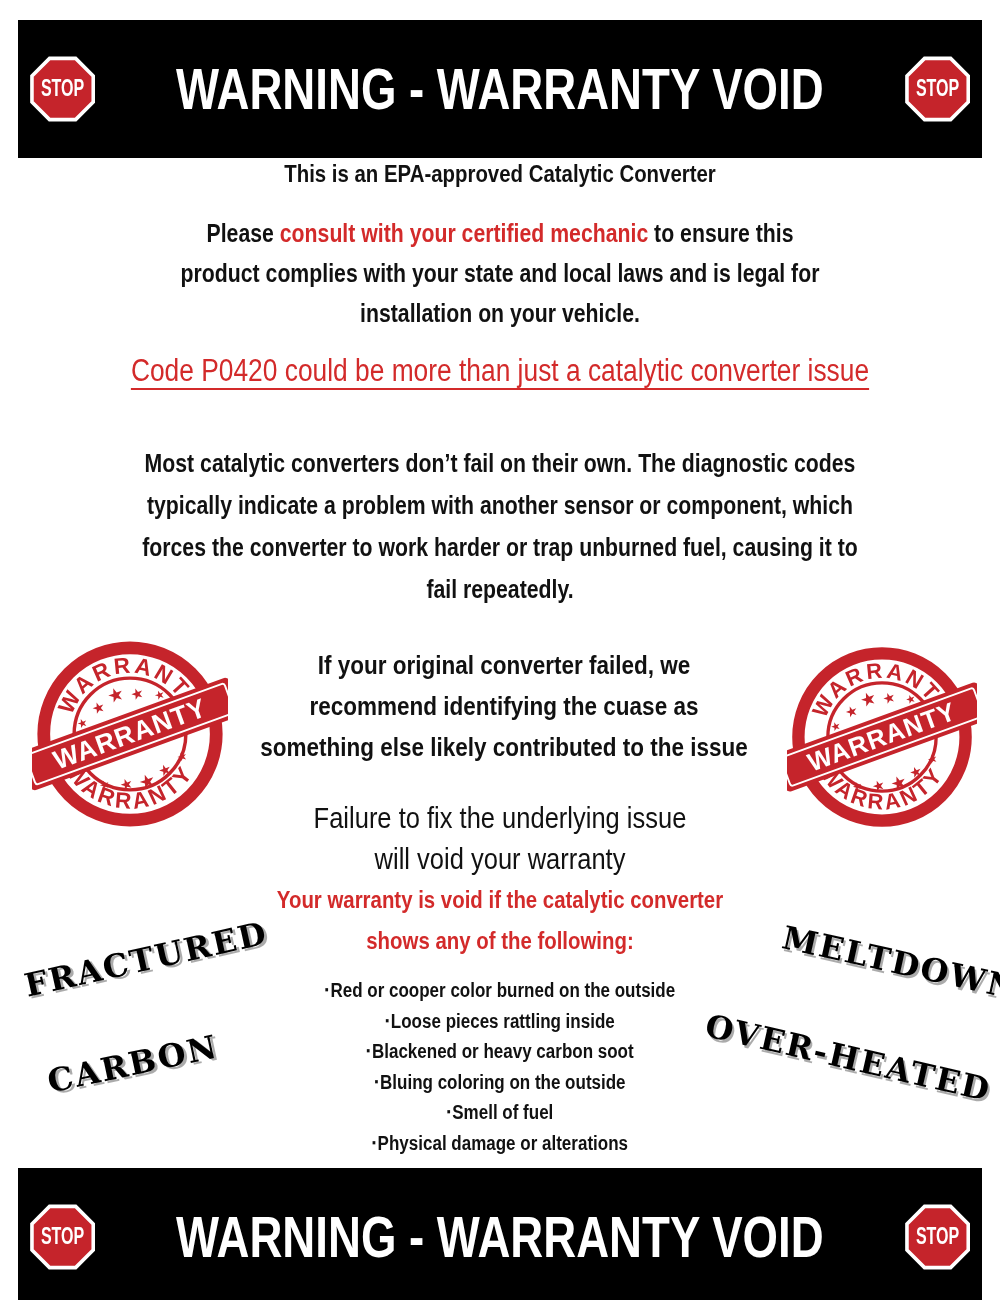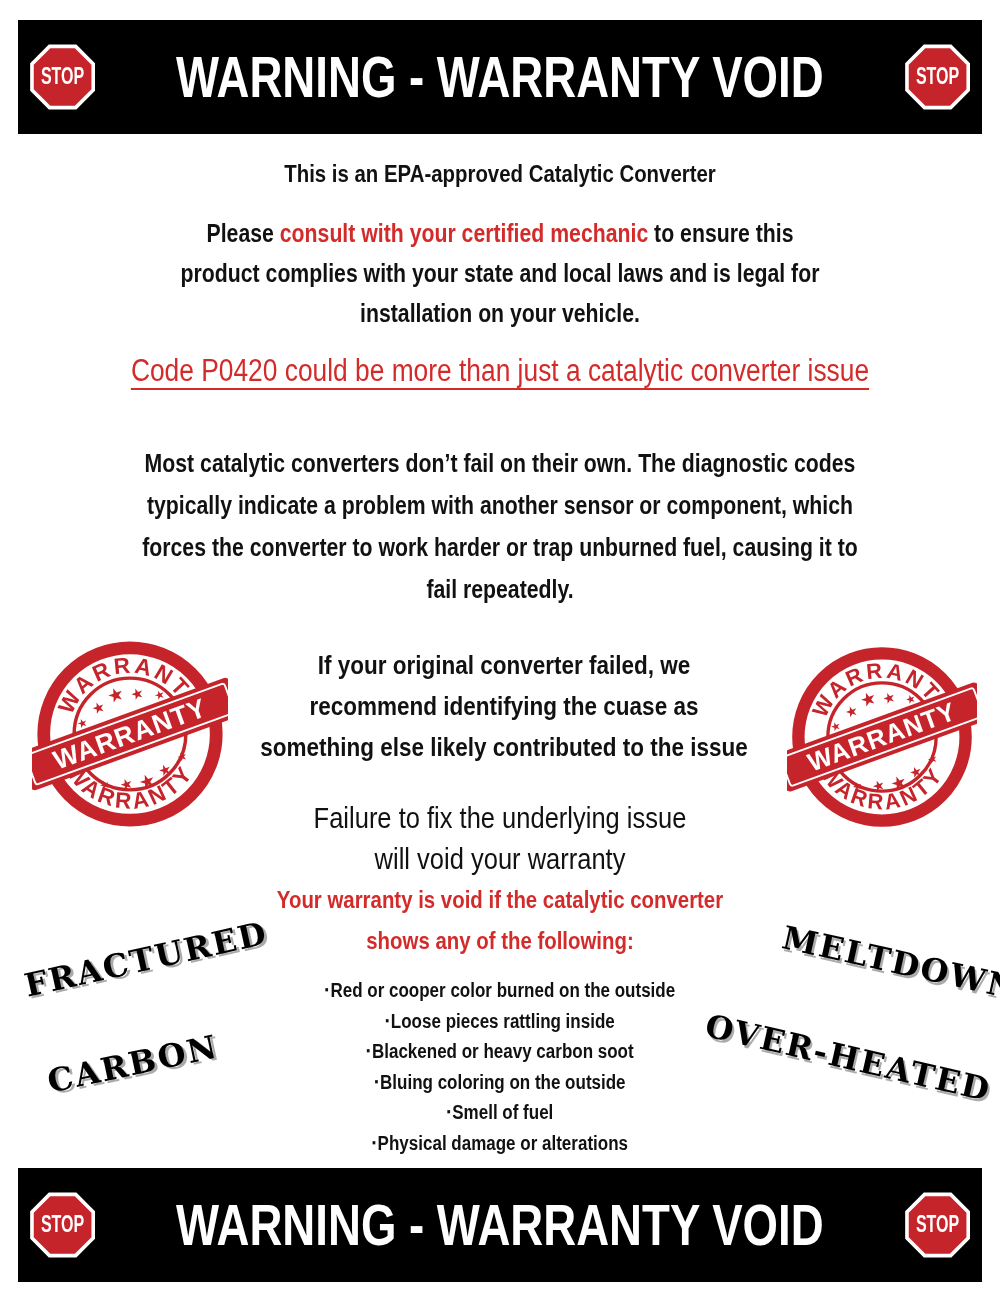--- a/index.html
+++ b/index.html
@@ -3,21 +3,21 @@
 <meta charset="utf-8">
 <style>
   html,body { margin:0; padding:0; }
   body {
     width:1000px; height:1300px; position:relative; overflow:hidden;
     background:#ffffff; font-family:"Liberation Sans", sans-serif; color:#111;
   }
 
   
   .banner {
-    position:absolute; left:18px; right:18px; height:114px;
+    position:absolute; left:18px; right:18px; height:138px;
     background:#000; display:flex; align-items:center;
     justify-content:space-between; padding:0 12px; box-sizing:border-box;
   }
   .banner.top { top:20px; }
   .banner.bottom { top:1168px; }
   .banner-title {
     flex:1; text-align:center; color:#fff; font-weight:bold;
     font-size:57px; white-space:nowrap; transform:scaleX(0.8);
     letter-spacing:0px;
   }

